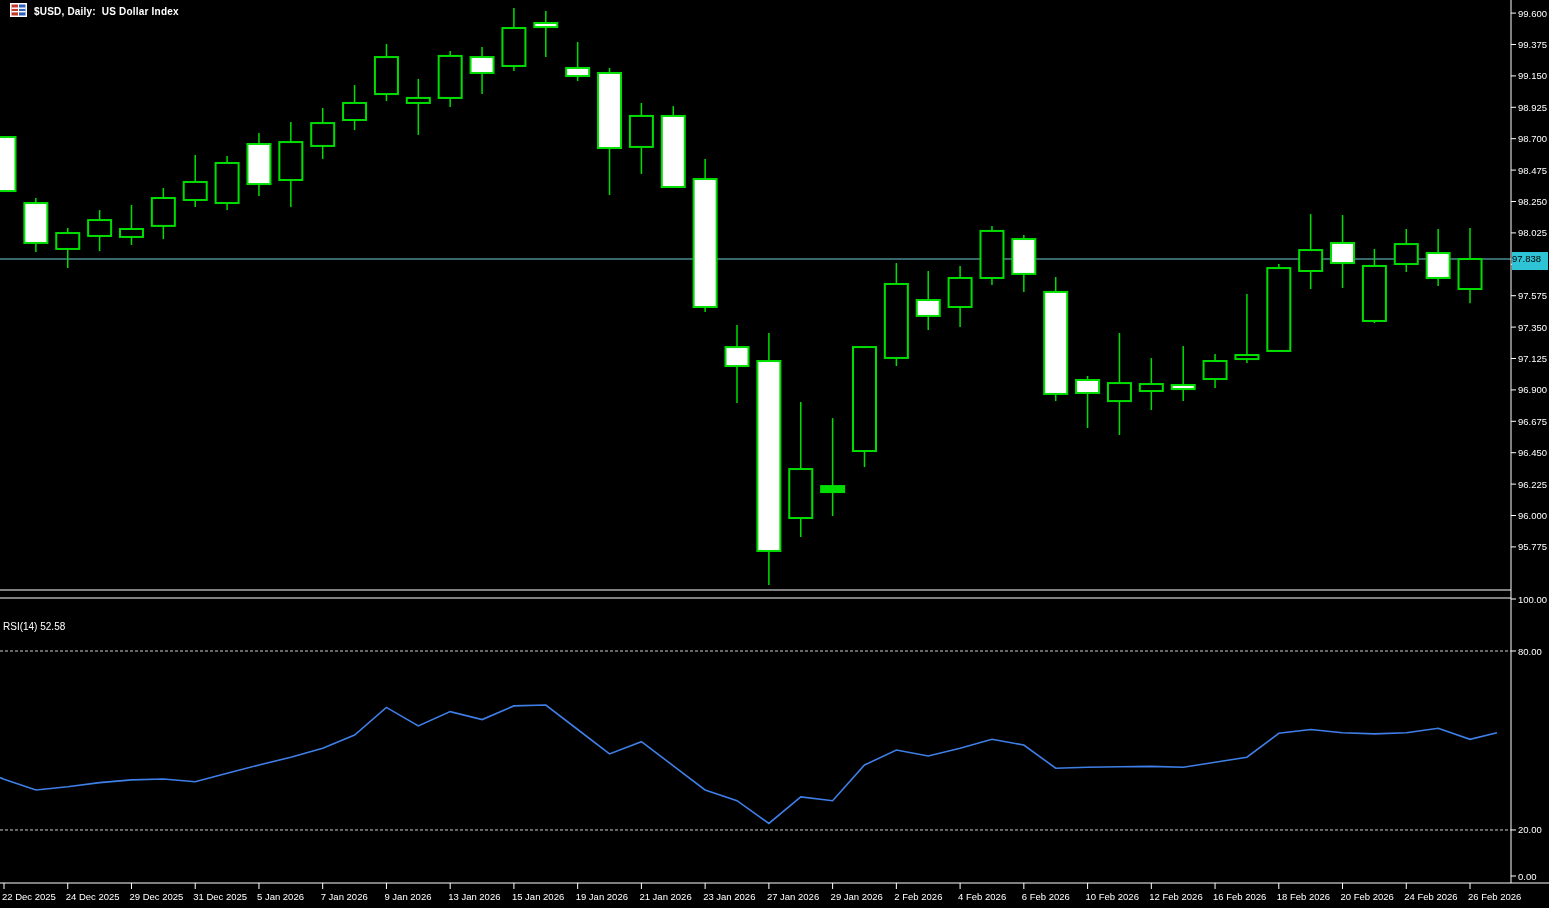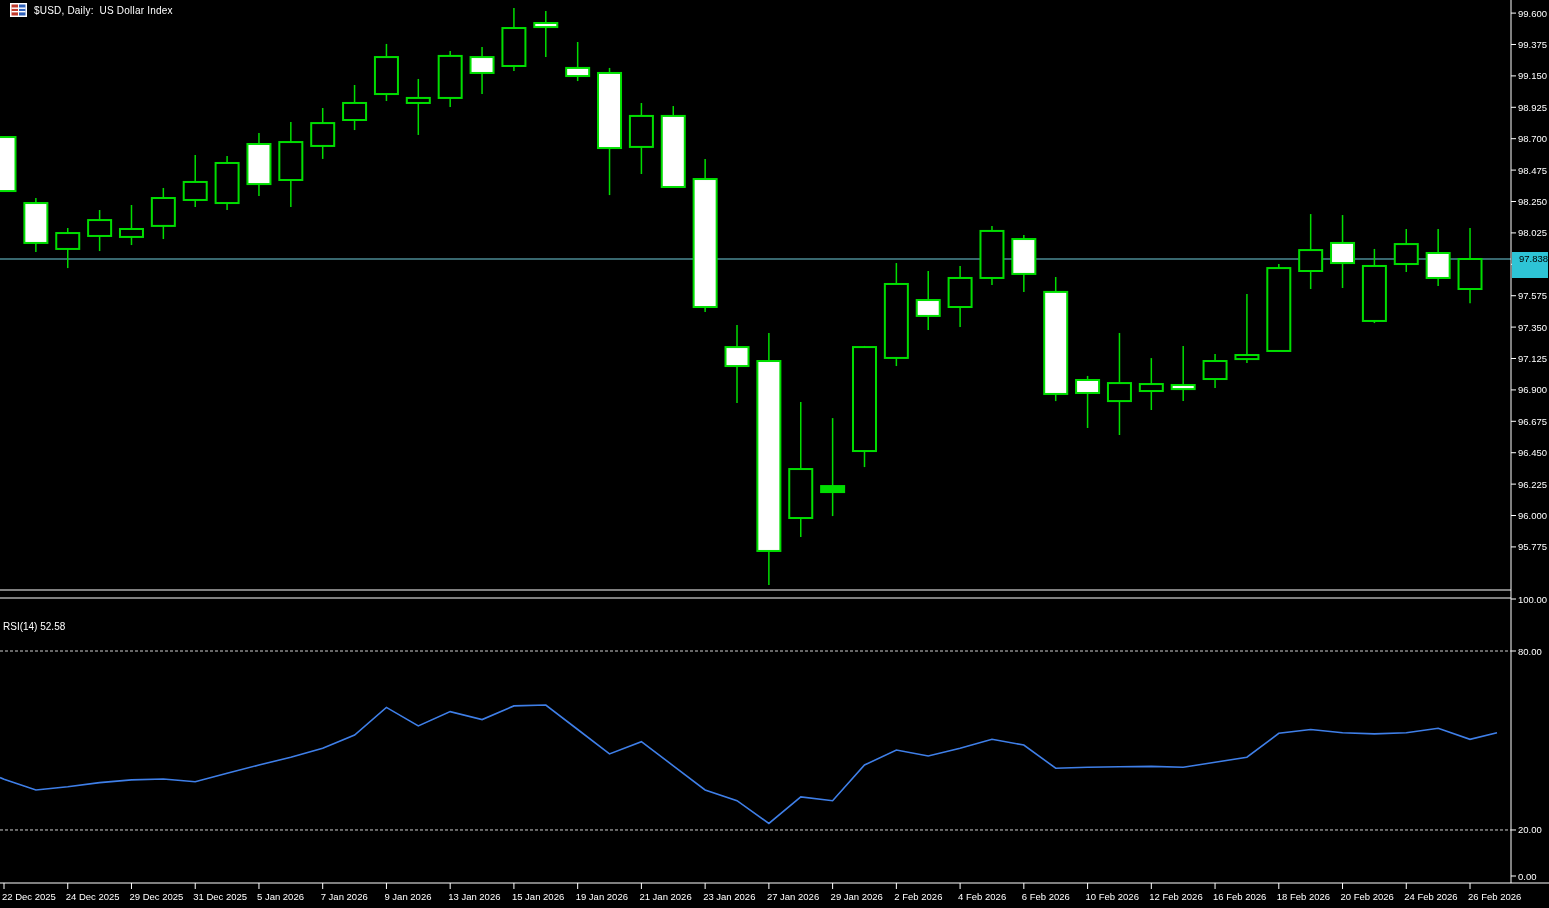--- a/index.html
+++ b/index.html
@@ -1,23 +1,23 @@
 <!DOCTYPE html>
 <html><head>
 <meta charset="utf-8">
 <style>
   html,body{margin:0;padding:0;background:#000;}
   #window{position:relative;width:1549px;height:908px;background:#000;overflow:hidden;
           font-family:"Liberation Sans",sans-serif;}
   #chart-svg{position:absolute;left:0;top:0;}
-  .title-bar{position:absolute;left:10px;top:3px;display:flex;align-items:center;gap:7px;z-index:5;}
+  .title-bar{position:absolute;left:10px;top:3px;display:flex;align-items:flex-end;gap:7px;z-index:5;font-weight:bold;}
   .title-text{color:#fff;font-size:10px;letter-spacing:.2px;white-space:pre;}
   .rsi-label{position:absolute;left:3px;top:597px;color:#fff;font-size:10px;z-index:5;margin-top:24px;}
-  .price-badge{position:absolute;left:1512px;top:252px;width:36px;height:26px;background:#2ec4d6;
-               color:#000;font-size:9.5px;line-height:14px;text-align:right;z-index:5;}
+  .price-badge{position:absolute;left:1512px;top:252px;width:36px;height:18px;background:#2ec4d6;
+               color:#000;font-size:9.5px;line-height:14px;text-align:left;z-index:5;}
   svg text{font-family:"Liberation Sans",sans-serif;fill:#fff;font-size:9.5px;}
 </style>
 </head>
 <body>
 
 <div id="window">
 
   <svg id="chart-svg" width="1549" height="908">
       <defs>
         <clipPath id="plot">

